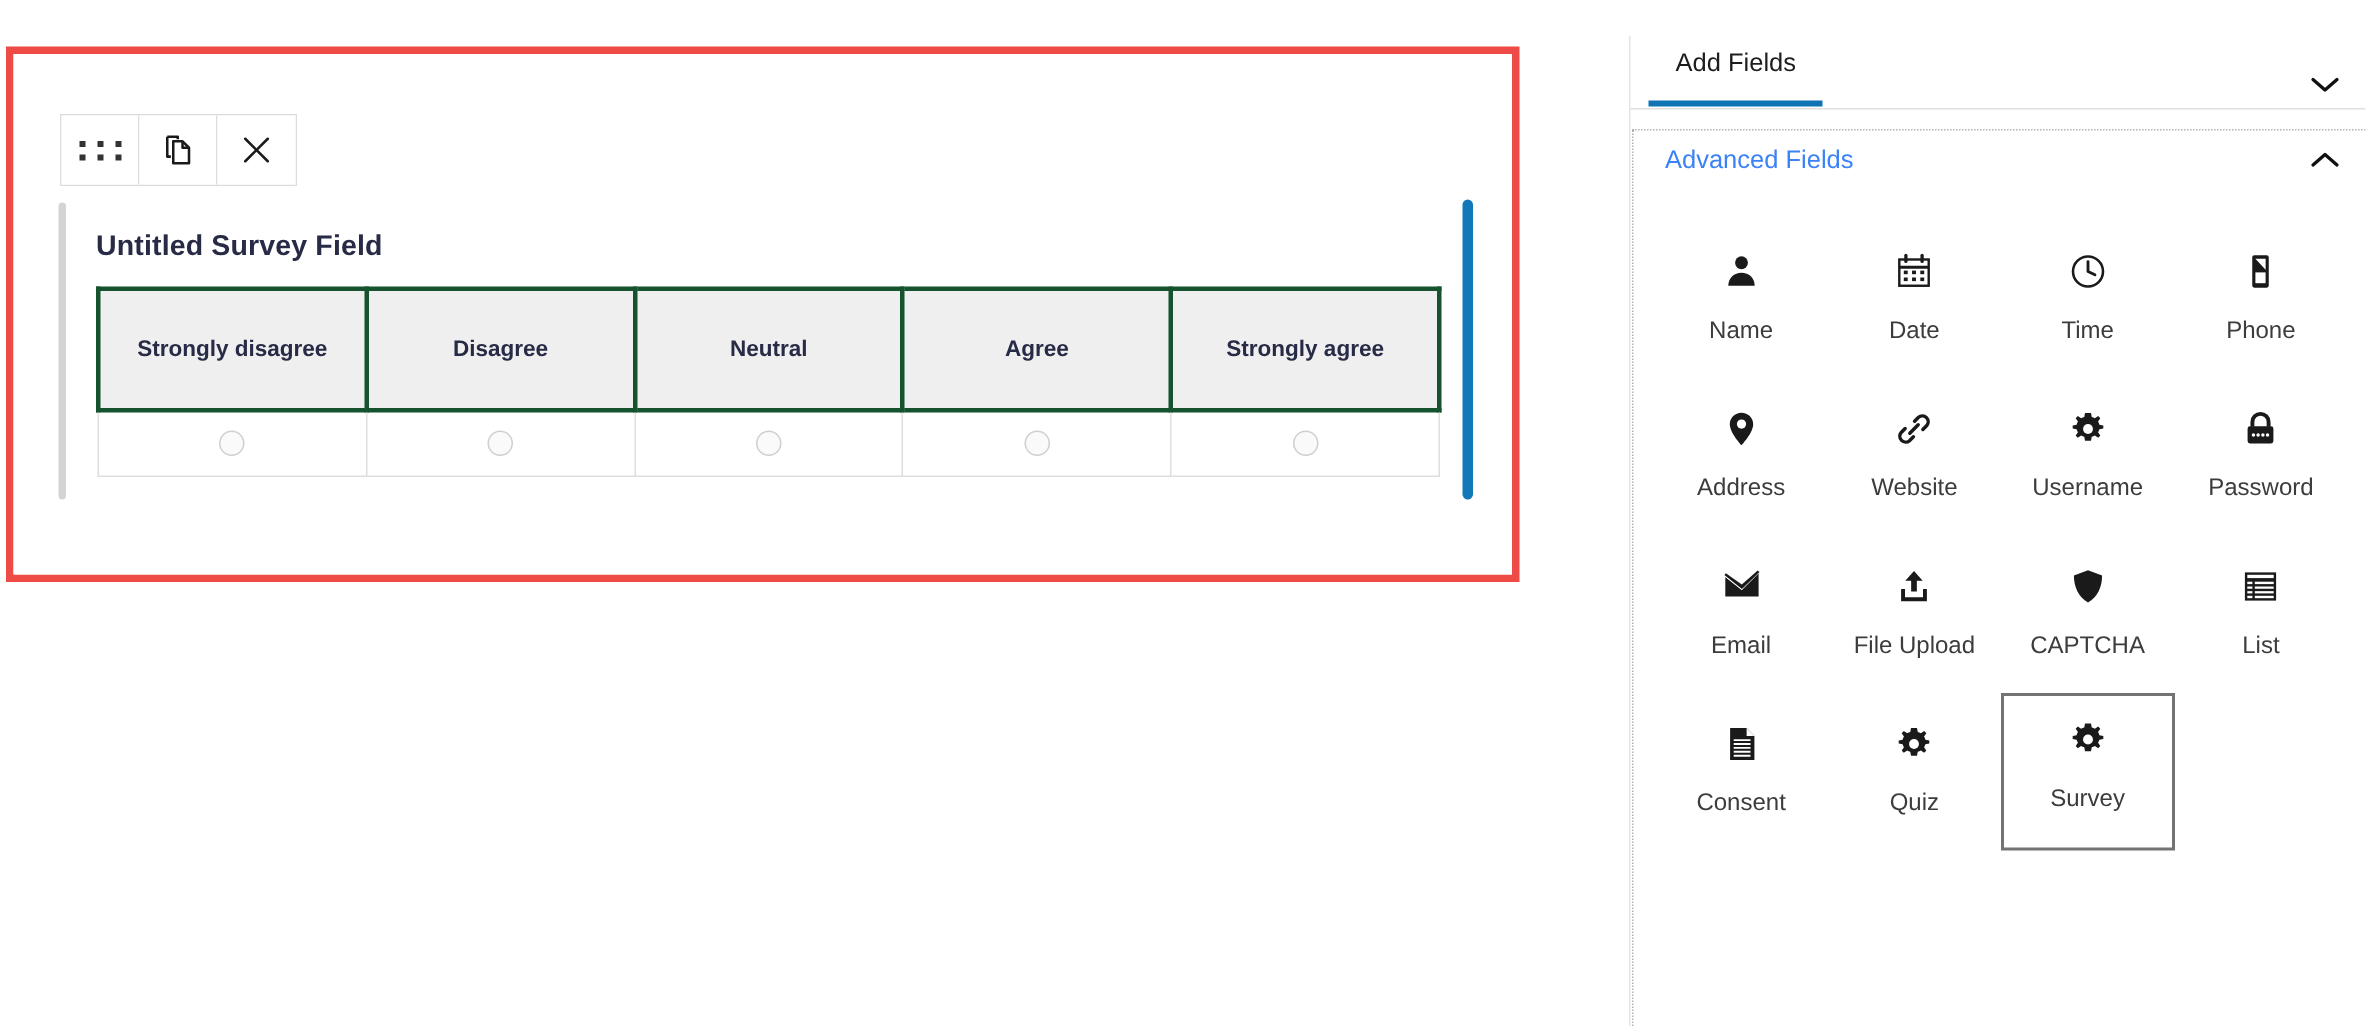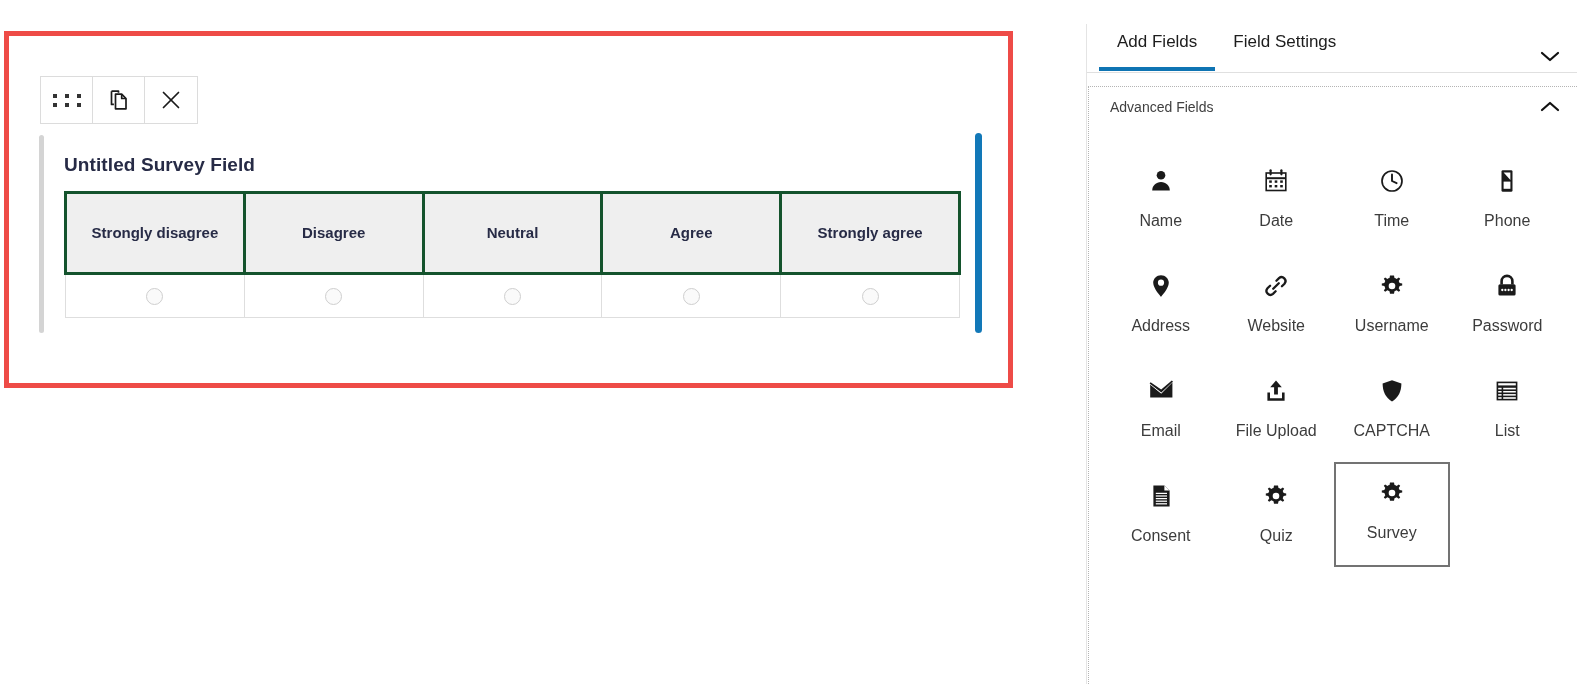--- a/index.html
+++ b/index.html
@@ -213,22 +213,22 @@
   }
   #advanced-header {
     position: relative;
     height: 40px;
     display: flex;
     align-items: center;
     padding-left: 21px;
     cursor: pointer;
   }
   #advanced-title {
-    font-size: 14px;
-    color: #404040;
+    font-size: 17px;
+    color: #3b82f6;
   }
   #advanced-chevron {
     position: absolute;
     right: 14px;
     top: 11px;
     width: 26px;
     height: 18px;
     display: flex;
     align-items: center;
     justify-content: center;
@@ -338,21 +338,20 @@
       </table>
 
     </div>
   </div>
 </div>
 
 <div id="fields-panel">
 
   <div id="panel-tabs">
     <div class="panel-tab active">Add Fields</div>
-    <div class="panel-tab">Field Settings</div>
     <div id="panel-collapse-btn">
       <span>
         <svg width="22" height="14" viewBox="0 0 22 14" fill="none" stroke="#111111" stroke-width="2.2" stroke-linecap="round" stroke-linejoin="round">
           <polyline points="3,4 11,11 19,4"></polyline>
         </svg>
       </span>
     </div>
   </div>
 
   <div id="advanced-section">

